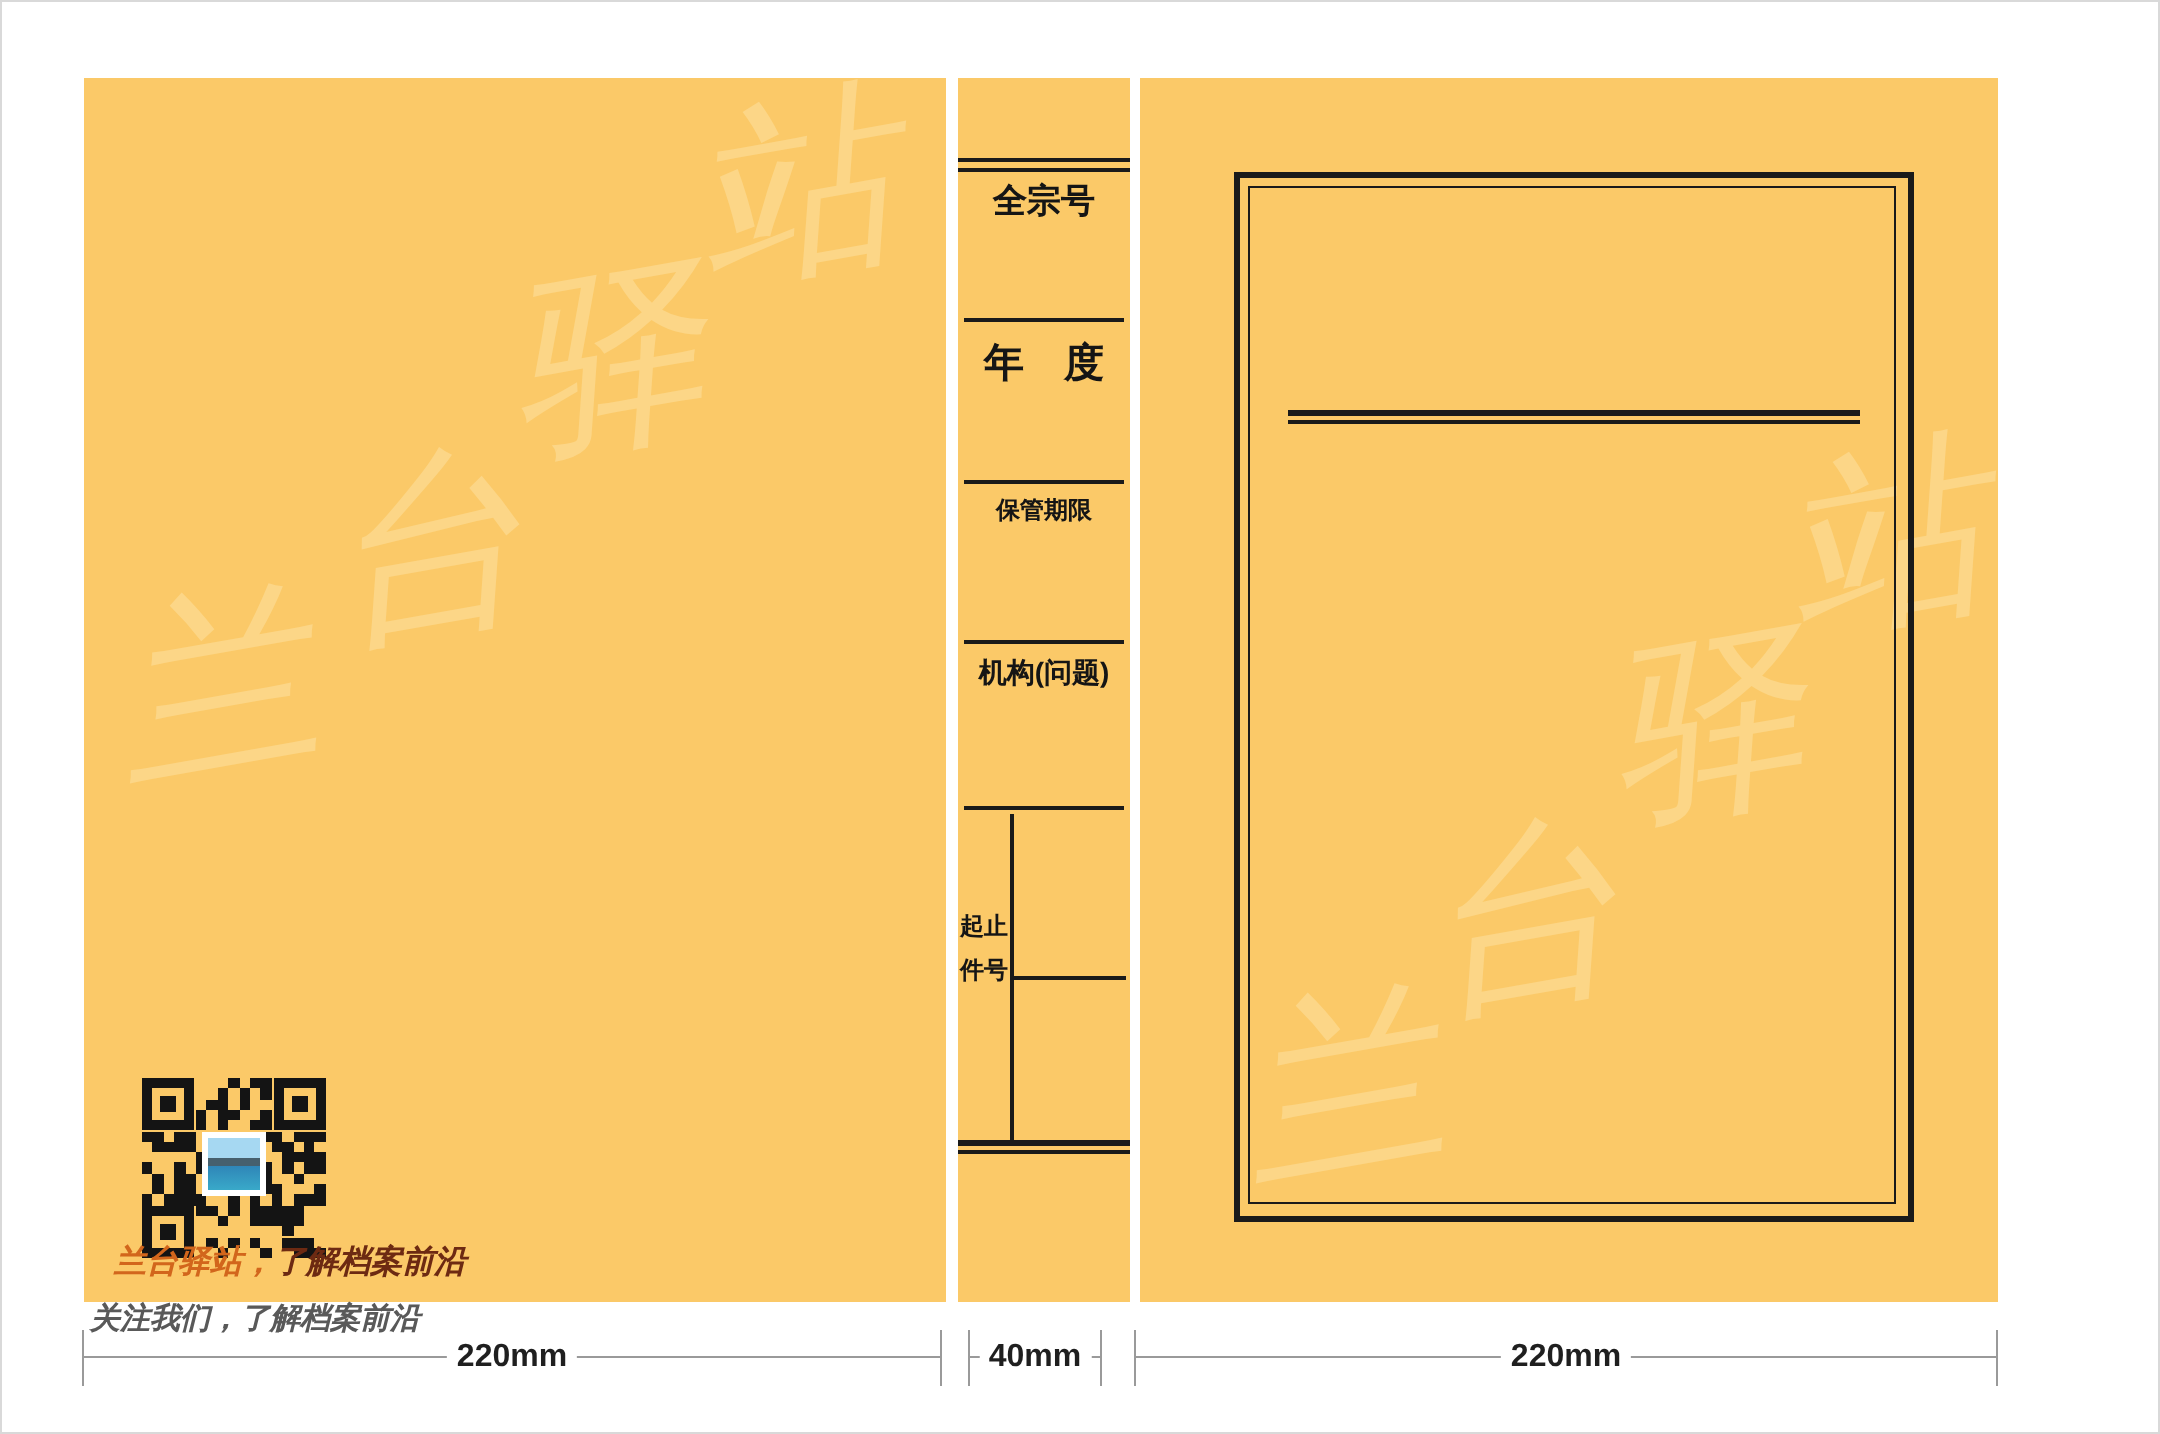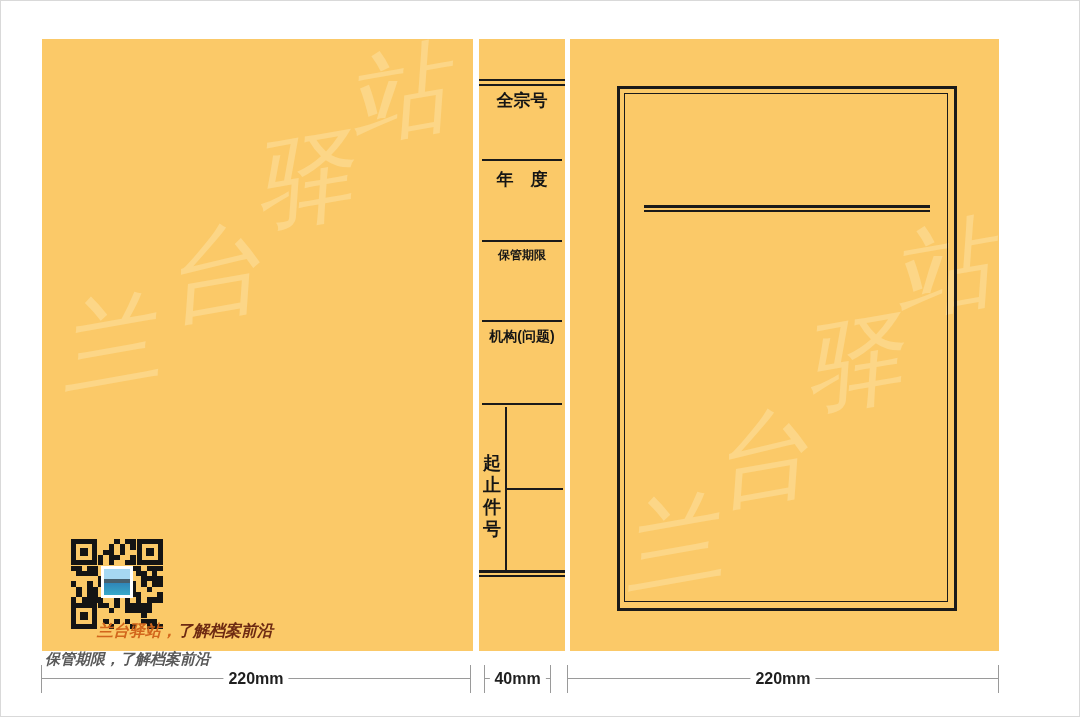--- a/index.html
+++ b/index.html
@@ -17,46 +17,46 @@
       pointer-events:none;user-select:none;}
   
   .dbl{position:absolute;left:0;right:0;height:3px;
        border-top:2px solid #1a1a1a;border-bottom:2px solid #1a1a1a;}
   .dbl-top{top:40px;}
   .dbl-bottom{top:531px;height:2px;border-top:3px solid #1a1a1a;}
   .fline{position:absolute;left:3px;right:3px;height:2px;background:#1a1a1a;}
   .fl-1{top:120px;} .fl-2{top:201px;} .fl-3{top:281px;} .fl-4{top:364px;}
   .slabel{position:absolute;left:0;right:0;text-align:center;font-weight:700;color:#151515;}
   .sl-1{top:50px;font-size:17px;}
-  .sl-2{top:129px;font-size:17px;}
+  .sl-2{top:129px;font-size:20px;}
   .sl-3{top:208px;font-size:12px;}
   .sl-4{top:289px;font-size:14px;}
   .item-vline{position:absolute;left:26px;top:368px;width:2px;height:163px;background:#1a1a1a;}
   .item-hline{position:absolute;left:28px;right:2px;top:449px;height:2px;background:#1a1a1a;}
   .item-label{position:absolute;left:1px;top:413px;width:24px;text-align:center;
-              font-size:18px;font-weight:700;line-height:22px;color:#151515;word-break:break-all;}
+              font-size:12px;font-weight:700;line-height:22px;color:#151515;word-break:break-all;}
   
   .frame-outer{position:absolute;left:47px;top:47px;width:334px;height:519px;border:3px solid #1a1a1a;}
   .frame-inner{position:absolute;left:54px;top:54px;width:322px;height:507px;border:1.5px solid #1a1a1a;}
   .title-line{position:absolute;left:74px;top:166px;width:286px;height:2px;
               border-top:3px solid #1a1a1a;border-bottom:2px solid #1a1a1a;}
   
   .qr{position:absolute;left:29px;top:500px;width:92px;height:90px;}
   .qr-modules{position:absolute;inset:0;}
   .finder{position:absolute;width:26px;height:26px;border:5px solid #141414;box-sizing:border-box;}
   .finder-core{position:absolute;left:4px;top:4px;width:8px;height:8px;background:#141414;}
   .f-tl{left:0;top:0;} .f-tr{right:0;top:0;} .f-bl{left:0;bottom:0;}
   .qr-photo{position:absolute;left:30px;top:27px;width:32px;height:32px;background:#fff;padding:3px;box-sizing:border-box;}
   .qr-photo-img{width:100%;height:100%;
      background:linear-gradient(180deg,#a6d8f2 0%,#a6d8f2 38%,#46606e 38%,#46606e 54%,#2f86b8 54%,#39a9c9 100%);}
   .publisher{position:absolute;left:160px;top:551px;width:300px;text-align:center;
              font-size:14px;letter-spacing:6px;color:#222;}
   .slogan1{position:absolute;left:56px;top:620px;font-size:16px;font-weight:700;
            font-style:italic;white-space:nowrap;z-index:3;}
-  .slogan1 .accent{color:#d2661c;margin-left:40px;} .slogan1 .dark{color:#6d2a12;}
+  .slogan1 .accent{color:#d2661c;} .slogan1 .dark{color:#6d2a12;}
   .slogan2{position:absolute;left:44px;top:649px;font-size:15px;font-weight:600;
            font-style:italic;color:#595959;white-space:nowrap;z-index:3;}
   
   .dim-h{position:absolute;top:664px;height:28px;}
   .dim-back{left:40px;width:430px;} .dim-spine{left:483px;width:67px;} .dim-front{left:566px;width:432px;}
   .dim-h .line{position:absolute;left:0;right:0;top:13px;height:1px;background:#9a9a9a;}
   .dim-h .tick-l{position:absolute;left:0;top:0;bottom:0;width:1px;background:#9a9a9a;}
   .dim-h .tick-r{position:absolute;right:0;top:0;bottom:0;width:1px;background:#9a9a9a;}
   .dim-v{position:absolute;left:1015px;top:40px;width:28px;height:610px;}
   .dim-v .line{position:absolute;top:0;bottom:0;left:13px;width:1px;background:#9a9a9a;}
@@ -222,21 +222,21 @@
     <span class="wm" style="left:232px;top:275px;">驿</span>
     <span class="wm" style="left:322px;top:180px;">站</span>
     <div class="frame-outer"></div>
     <div class="frame-inner"></div>
     <div class="title-line"></div>
   </div>
 
   <div class="slogan1">
     <span class="accent">兰台驿站，</span><span class="dark">了解档案前沿</span>
   </div>
-  <div class="slogan2">保管期限，了解档案前沿</div>
+  <div class="slogan2">关注我们，了解档案前沿</div>
 
   <div class="dim-h dim-back">
     <span class="tick-l"></span>
     <span class="line"></span>
     <span class="tick-r"></span>
     <span class="dim-label">220mm</span>
   </div>
   <div class="dim-h dim-spine">
     <span class="tick-l"></span>
     <span class="line"></span>

